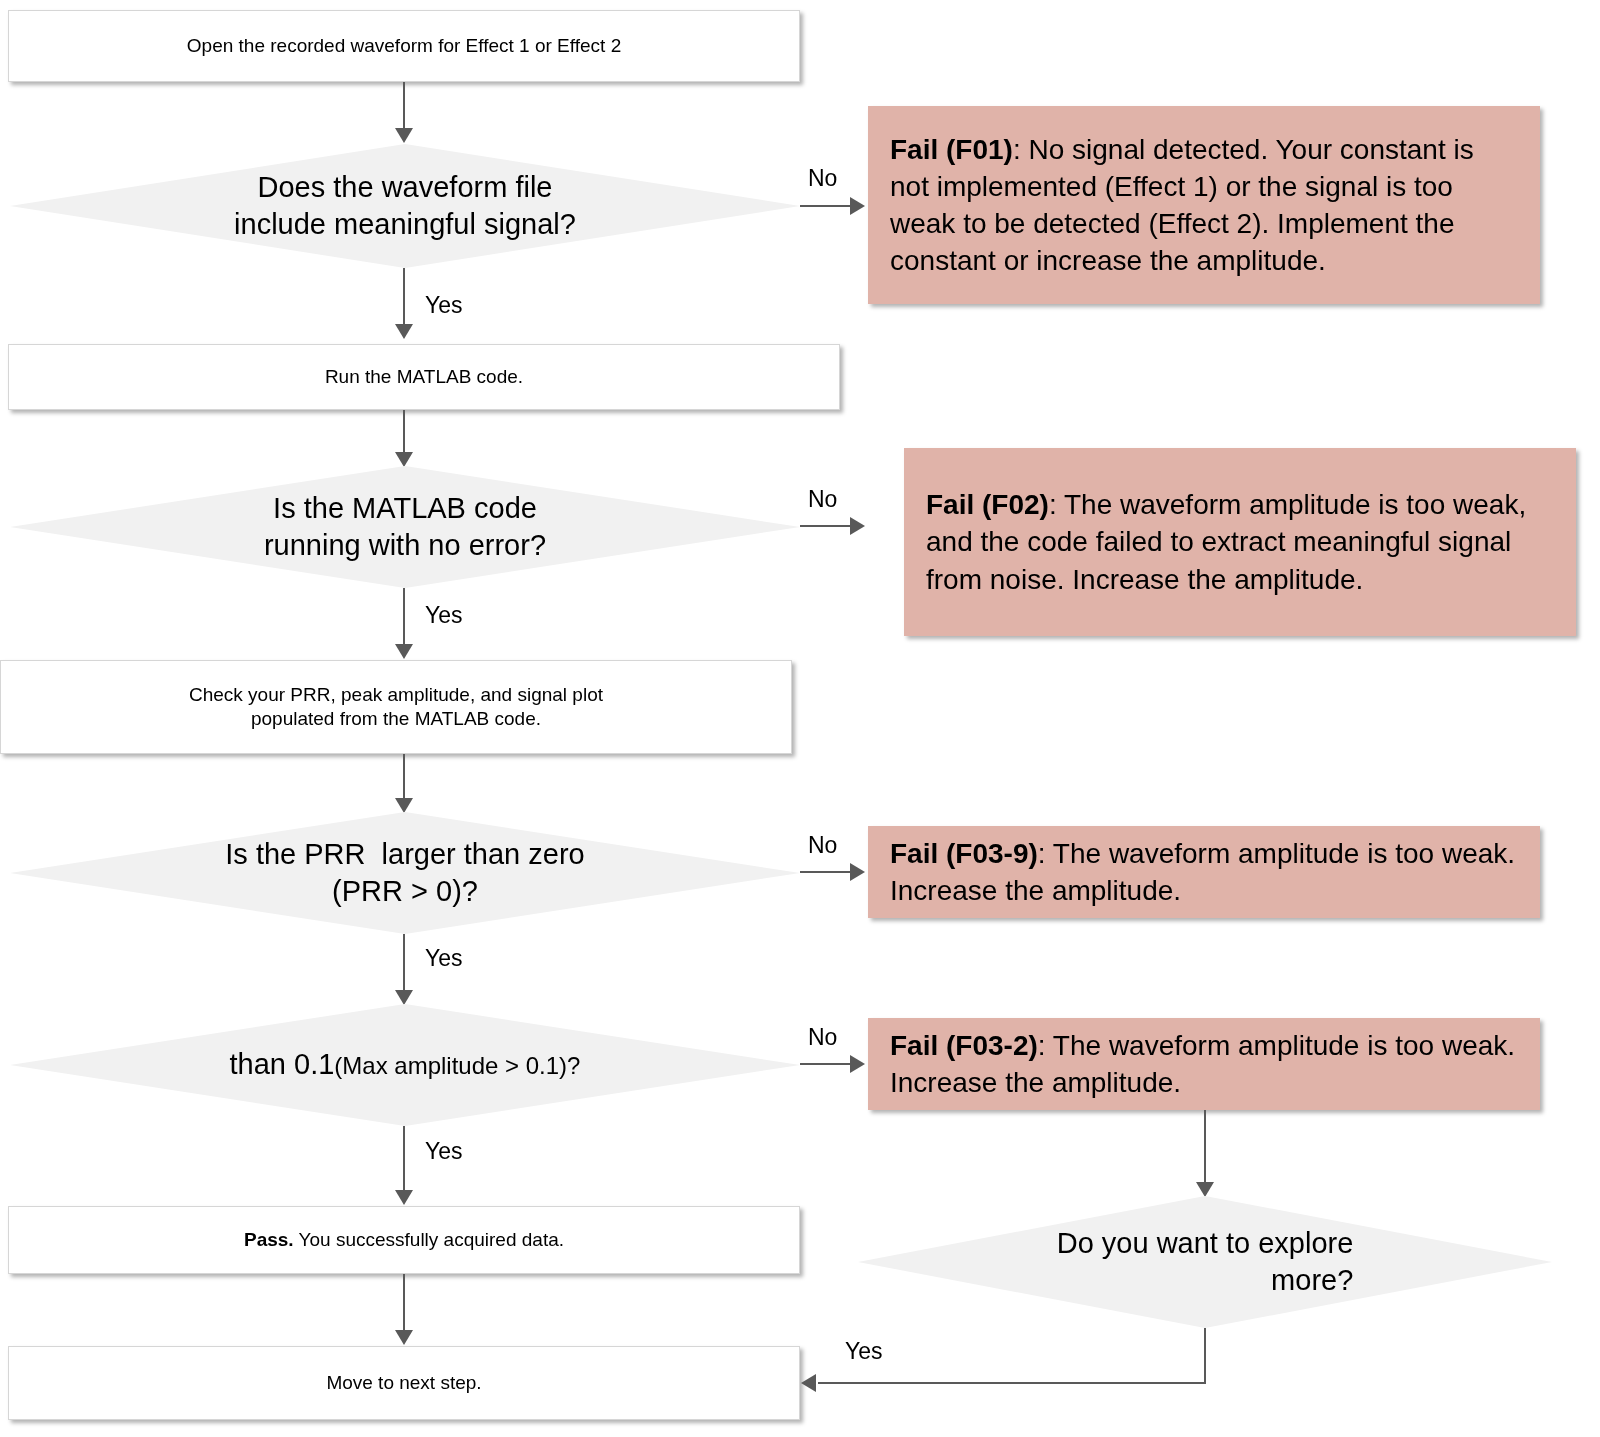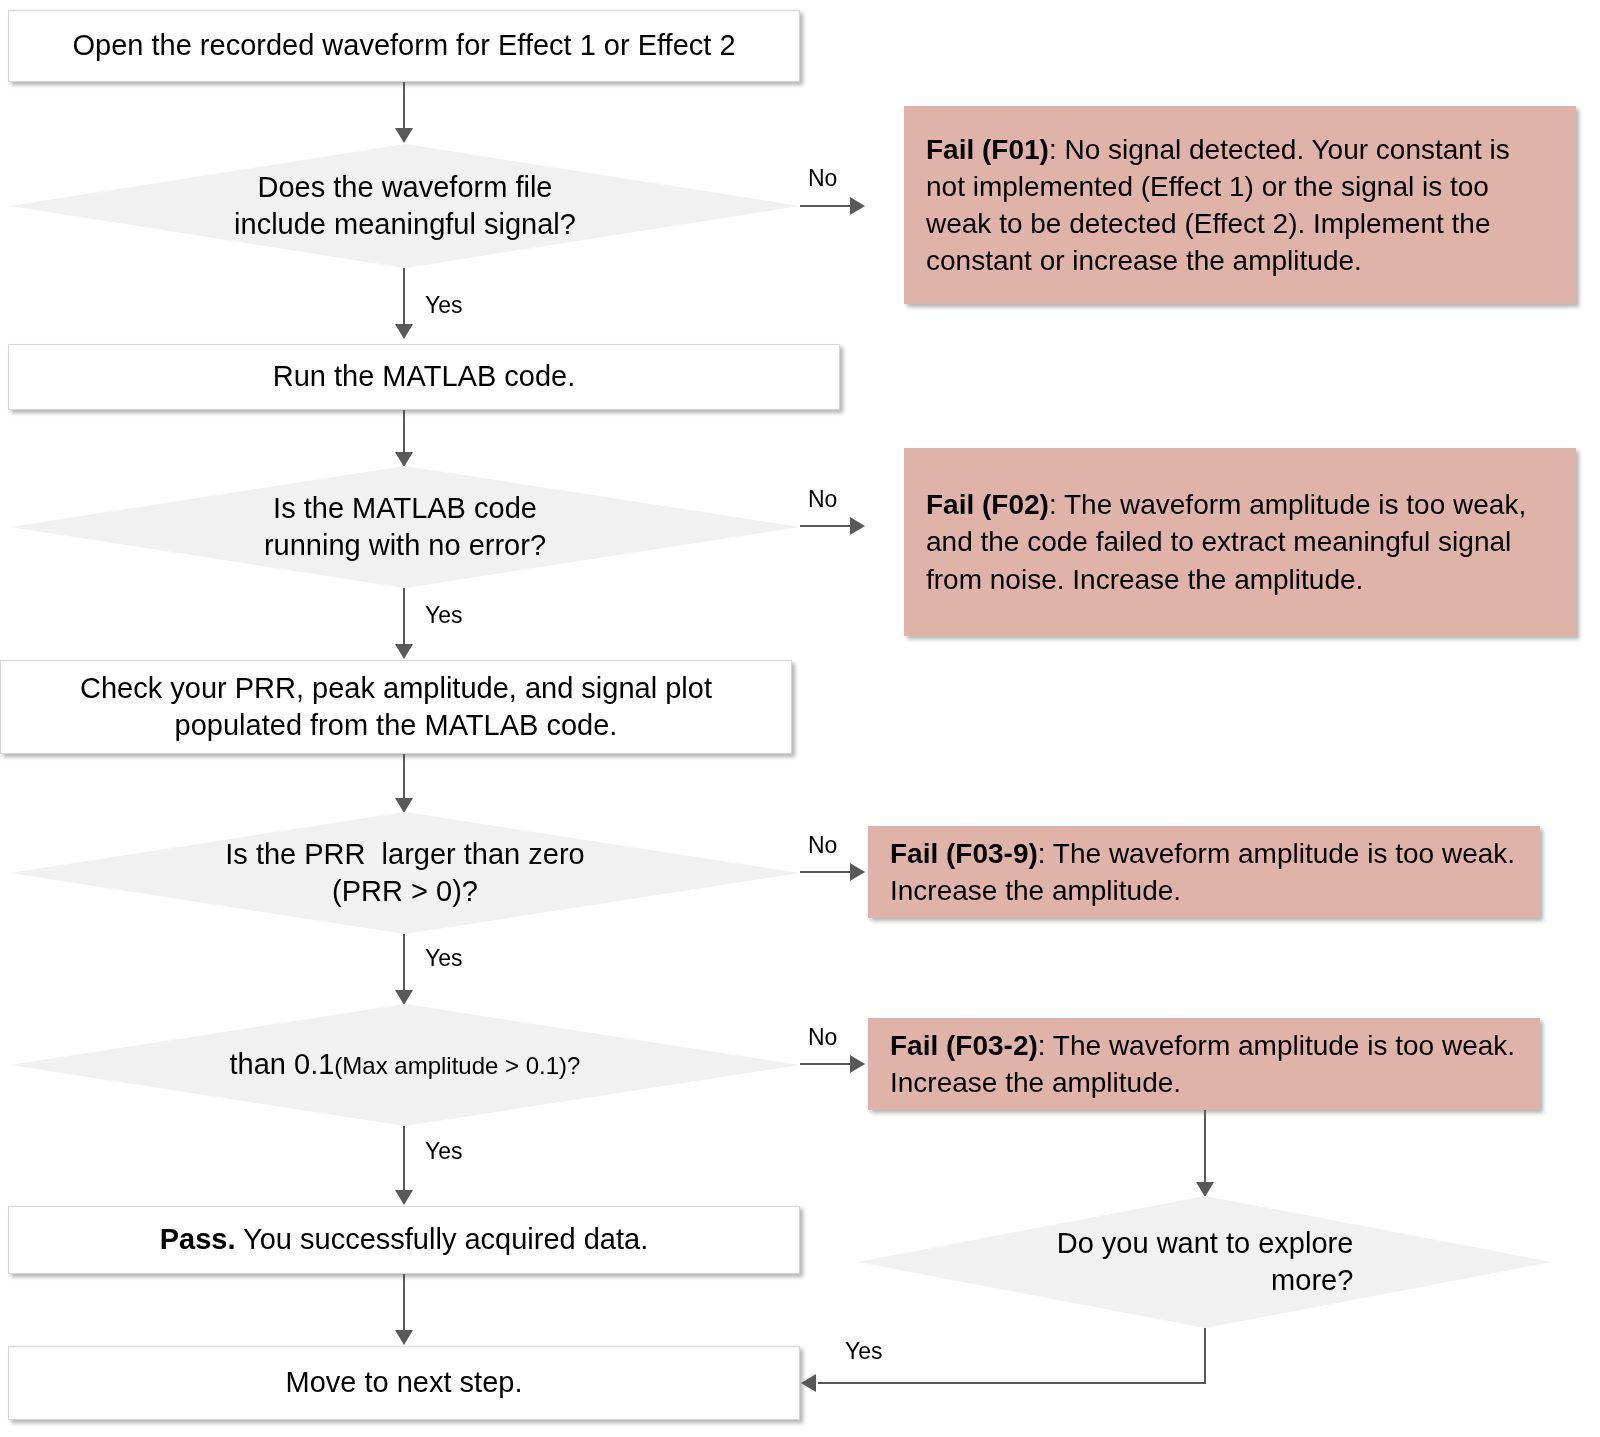--- a/index.html
+++ b/index.html
@@ -27,21 +27,21 @@
     justify-content: center;
     text-align: center;
     color: #000000;
     line-height: 1.28;
   }
 
   .process {
     background: #ffffff;
     border: 1px solid #d6d6d6;
     box-shadow: 3px 3px 4px rgba(0,0,0,0.30);
-    font-size: 29px;
+    font-size: 19px;
   }
 
   .decision {
     background: transparent;
     font-size: 29px;
   }
   .decision .dia-bg {
     position: absolute;
     left: 0; top: 0;
     width: 100%;
@@ -122,21 +122,21 @@
     <div class="dia-text">
       <div>Does the waveform file</div>
       <div>include meaningful signal?</div>
     </div>
   </div>
 
   <div class="ln hline" style="left:800px; top:205px; width:52px; height:2px;"></div>
   <div class="arrow-right" style="left:850px; top:197px;"></div>
   <div class="edge-label" style="left:808px; top:165px;">No</div>
 
-  <div class="node fail" style="left:868px; top:106px; width:672px; height:198px;margin-left:36px;">
+  <div class="node fail" style="left:868px; top:106px; width:672px; height:198px;">
     <span><b>Fail (F01)</b><span>: No signal detected. Your constant is not implemented (Effect 1) or the signal is too weak to be detected (Effect 2). Implement the constant or increase the amplitude.</span></span>
   </div>
 
   <div class="ln vline" style="left:403px; top:268px; width:2px; height:58px;"></div>
   <div class="arrow-down" style="left:395px; top:324px;"></div>
   <div class="edge-label" style="left:425px; top:292px;">Yes</div>
 
   <div class="node process" style="left:8px; top:344px; width:832px; height:66px;">
     <span>Run the MATLAB code.</span>
   </div>

